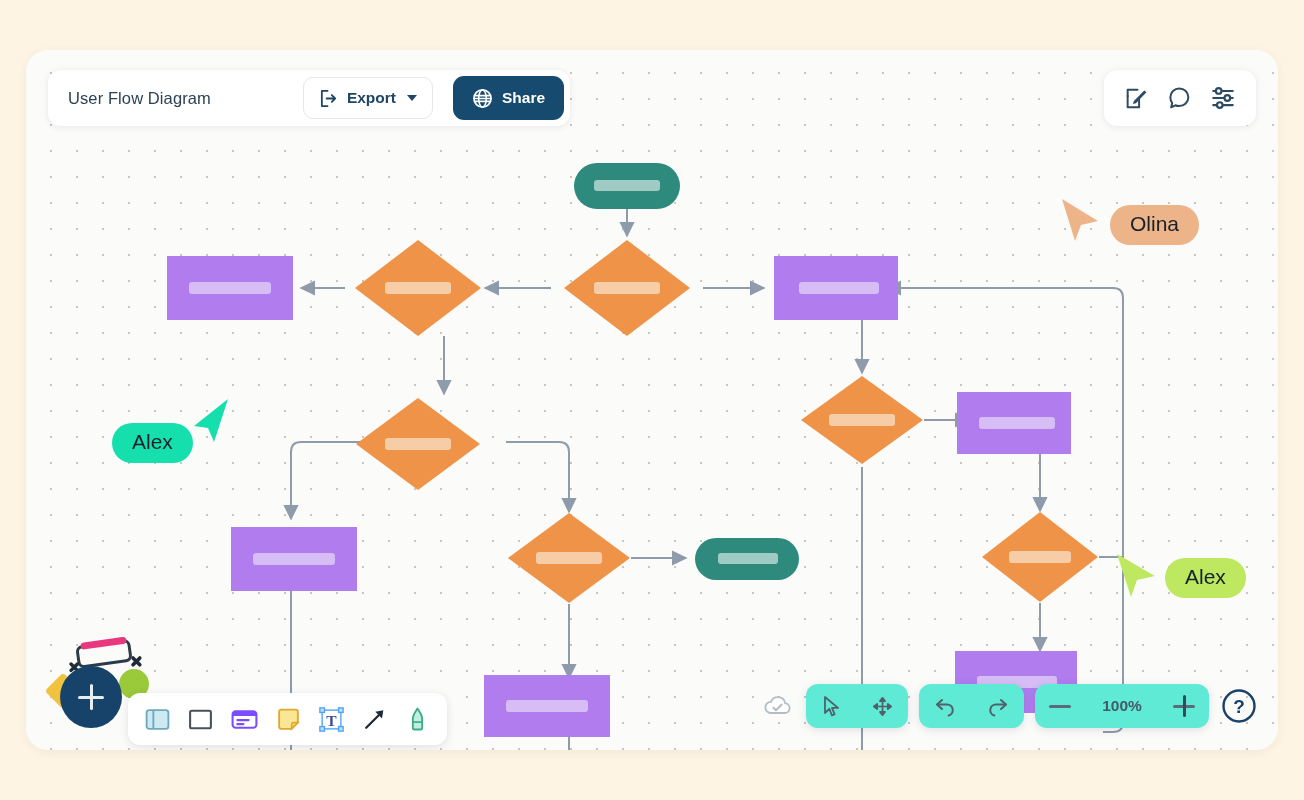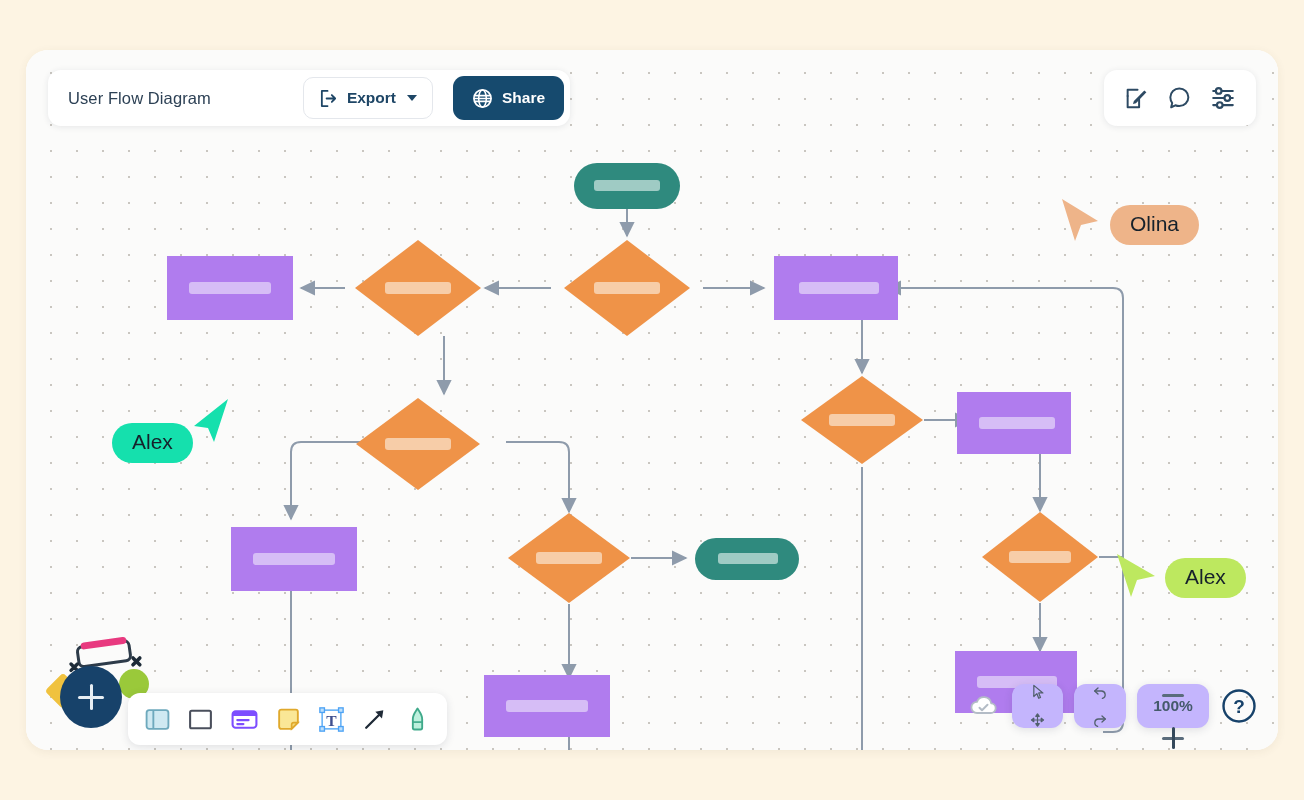--- a/index.html
+++ b/index.html
@@ -179,28 +179,27 @@
   #bottom-right {
     position: absolute;
     right: 20px; bottom: 22px;
     display: flex;
     align-items: center;
     gap: 11px;
     z-index: 45;
   }
   .pill {
     height: 44px;
-    background: #c4b5fd;
+    background: #5eead4;
     border-radius: 12px;
     box-shadow: 0 2px 9px rgba(40,50,70,.13);
     display: flex;
     align-items: center;
-    gap: 12px;
+    gap: 29px;
     padding: 0 14px;
-    flex-direction: column;
   }
   .pill .ic { cursor: pointer; display: block; }
   #zoom-level {
     font-size: 15.5px;
     font-weight: bold;
     color: #455a6b;
     min-width: 44px;
     text-align: center;
   }
   .zbtn { position: relative; width: 22px; height: 22px; cursor: pointer; }

